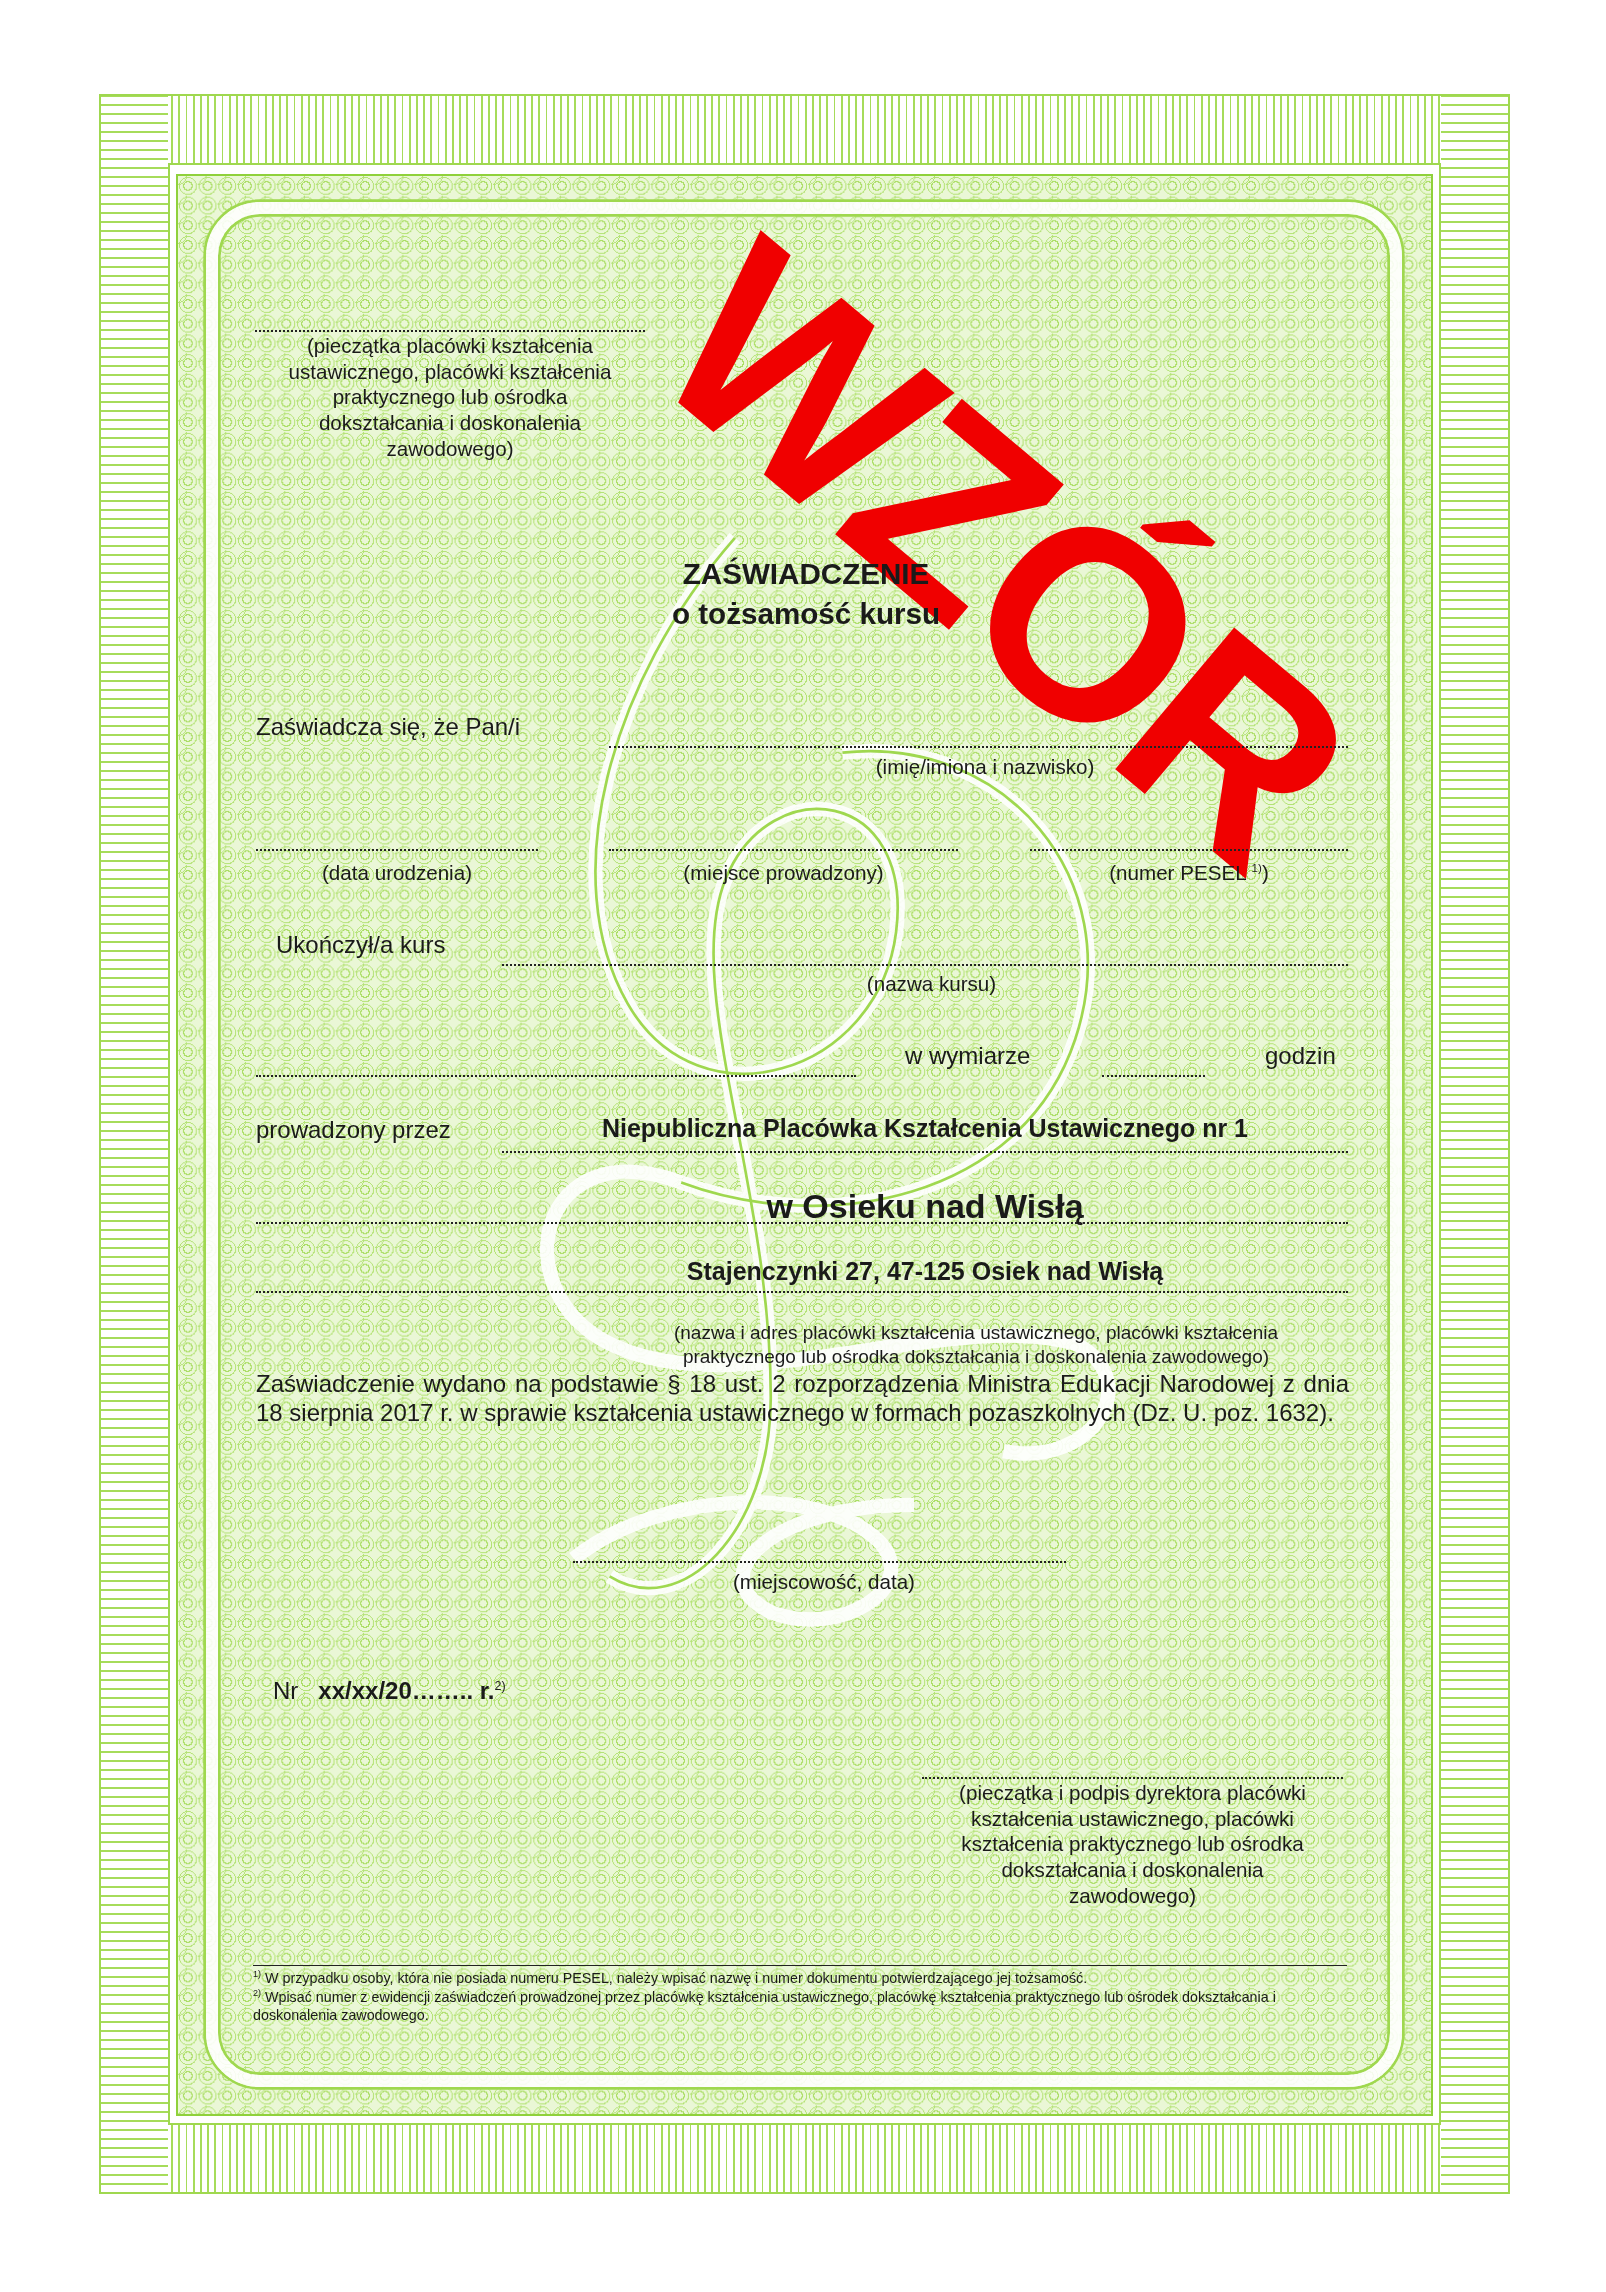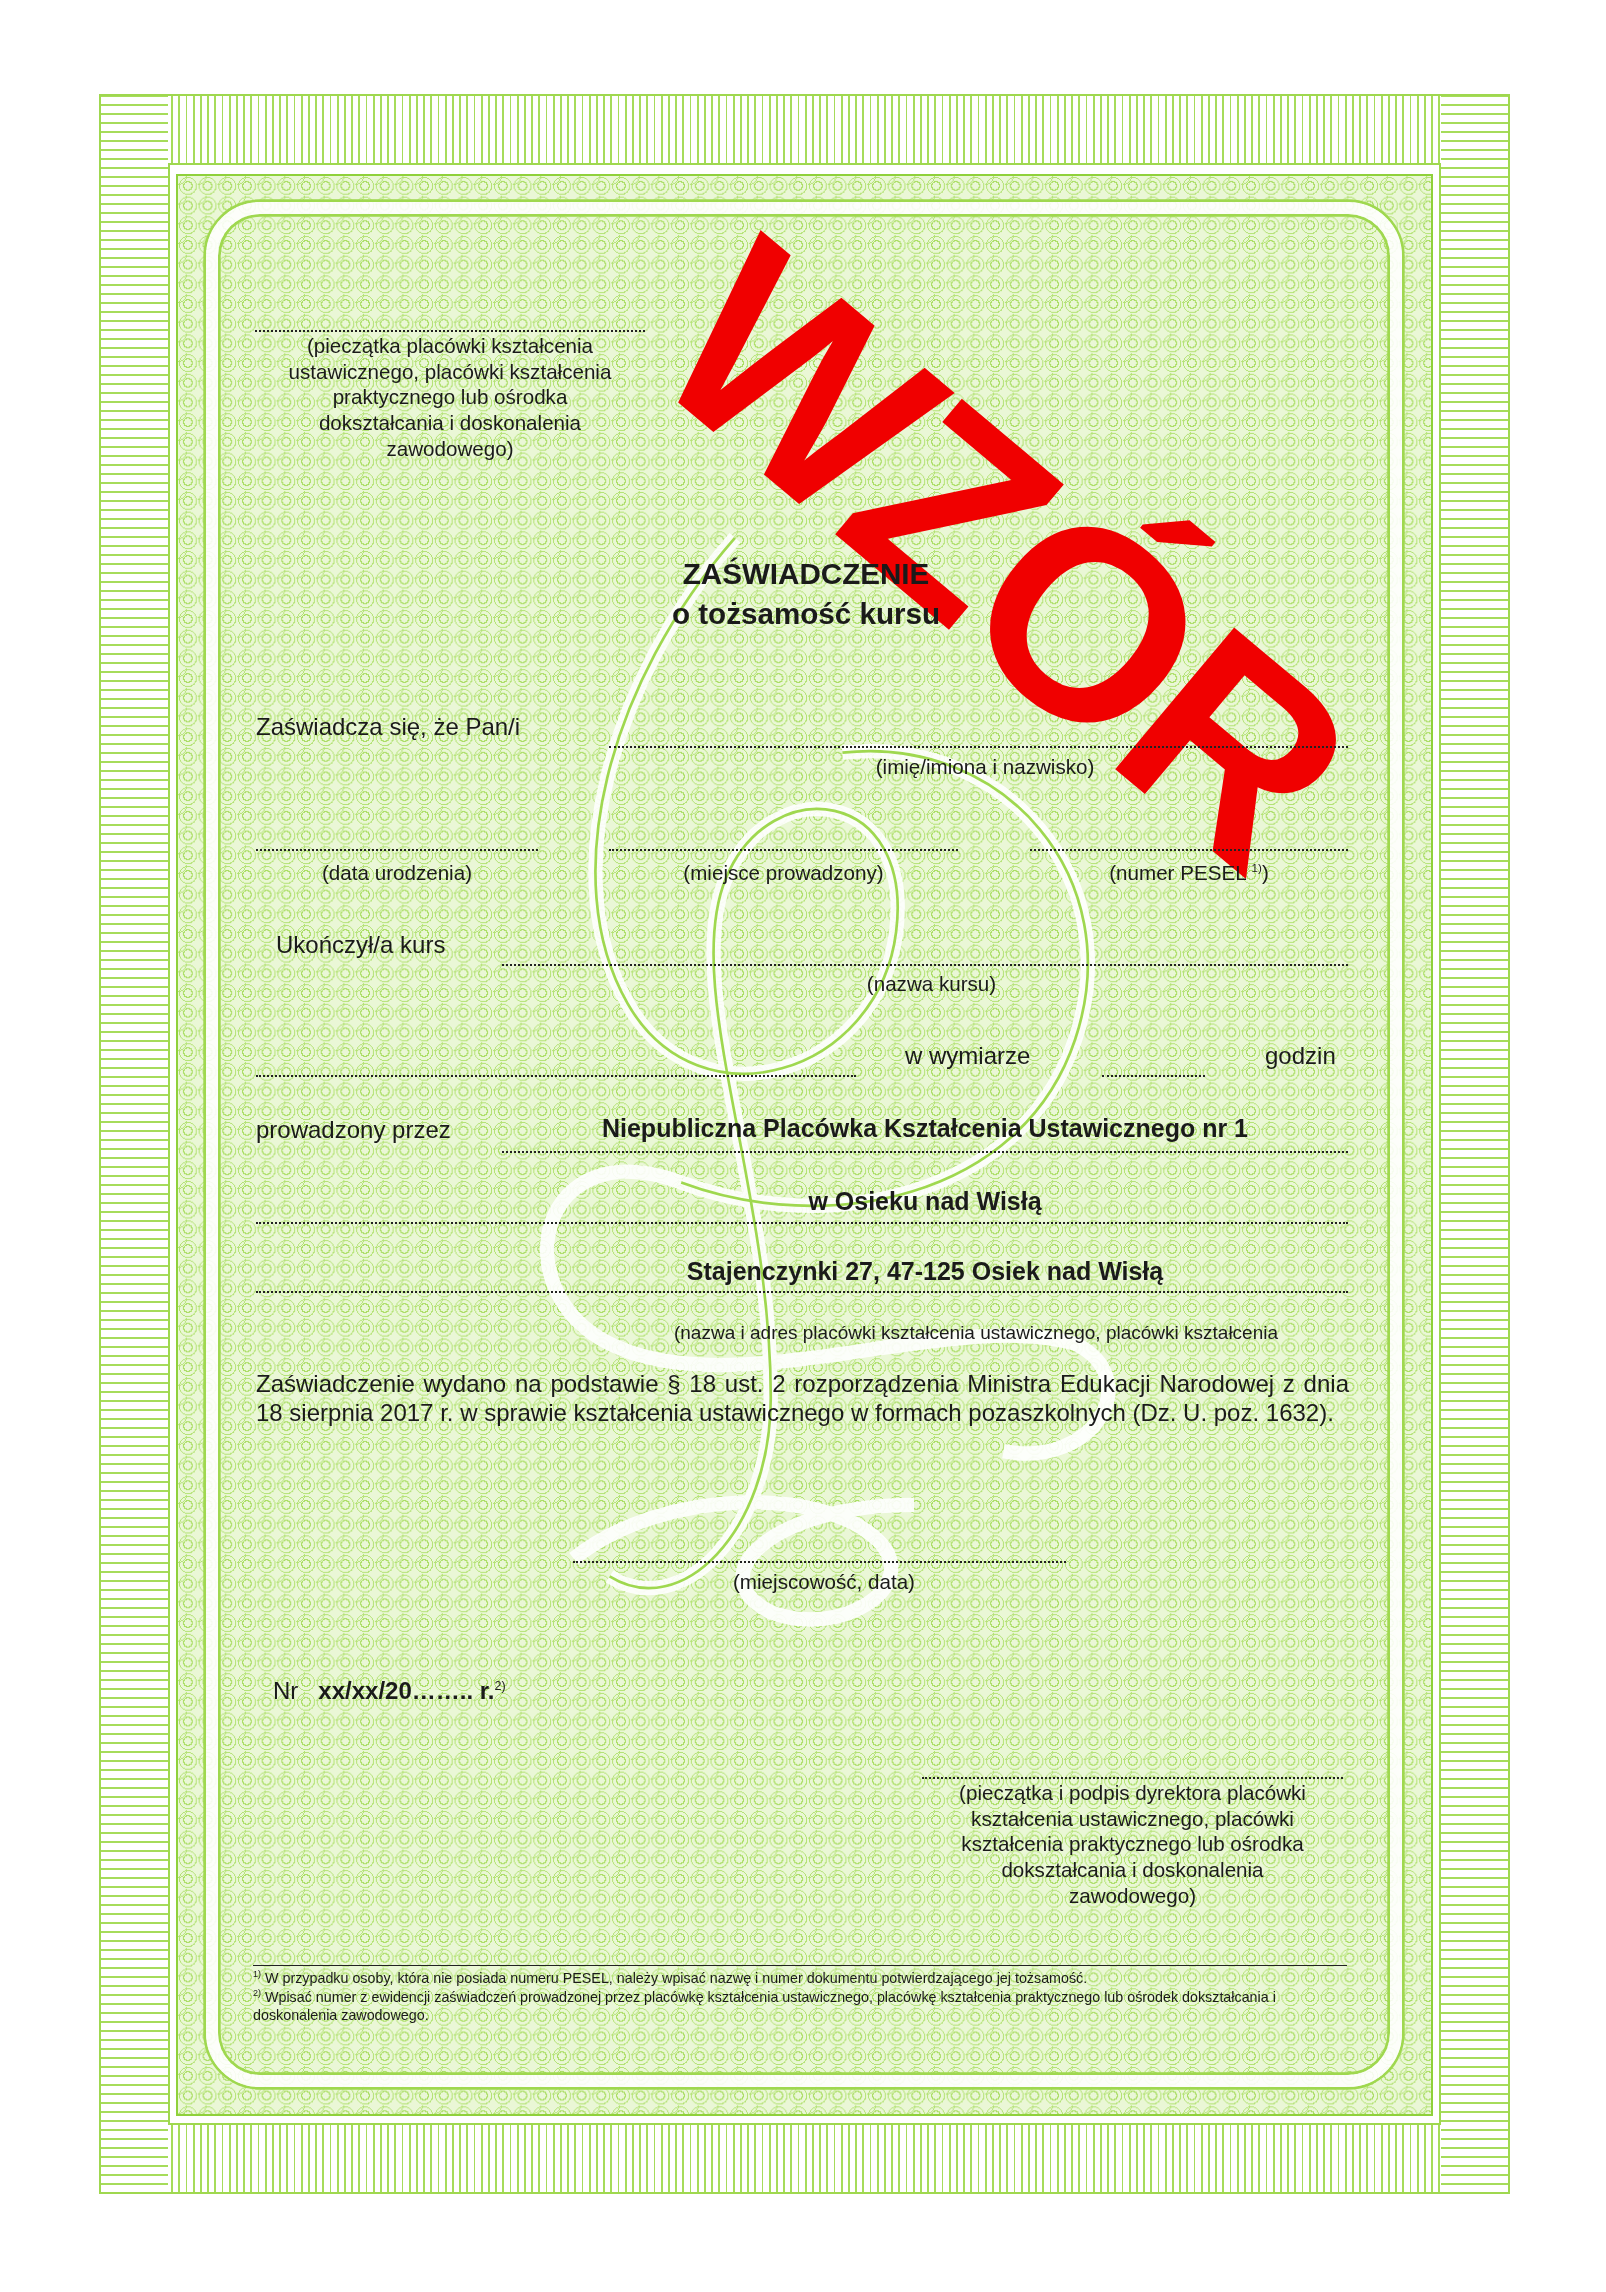--- a/index.html
+++ b/index.html
@@ -84,26 +84,27 @@
 <div class="abs dots" style="left:502px; top:964px; width:846px;"></div>
 <div class="abs small" style="left:788px; top:971px; width:287px;">(nazwa kursu)</div>
 <div class="abs dots" style="left:256px; top:1075px; width:600px;"></div>
 <div class="abs txt" style="left:905px; top:1042px;">w wymiarze</div>
 <div class="abs dots" style="left:1102px; top:1075px; width:103px;"></div>
 <div class="abs txt" style="left:1265px; top:1042px;">godzin</div>
 
 <div class="abs txt" style="left:256px; top:1116px;">prowadzony przez</div>
 <div class="abs bold center" style="left:502px; top:1114px; width:846px; font-size:25px;">Niepubliczna Placówka Kształcenia Ustawicznego nr 1</div>
 <div class="abs dots" style="left:502px; top:1151px; width:846px;"></div>
-<div class="abs bold center" style="left:502px; top:1187px; width:846px; font-size:25px;">w Osieku nad Wisłą</div>
+<div class="abs bold center" style="left:502px; top:1187px; width:846px; font-size:34px;">w Osieku nad Wisłą</div>
 <div class="abs dots" style="left:256px; top:1222px; width:1092px;"></div>
 <div class="abs bold center" style="left:502px; top:1257px; width:846px; font-size:25px;">Stajenczynki 27, 47-125 Osiek nad Wisłą</div>
 <div class="abs dots" style="left:256px; top:1291px; width:1092px;"></div>
 <div class="abs small" style="left:591px; top:1297px; width:770px; font-size:19px;margin-top:24px;">
   <div>(nazwa i adres placówki kształcenia ustawicznego, placówki kształcenia</div>
+  <div>praktycznego lub ośrodka dokształcania i doskonalenia zawodowego)</div>
 </div>
 
 <div class="abs txt" style="left:256px; top:1370px; width:1093px; text-align:justify;">Zaświadczenie wydano na podstawie § 18 ust. 2 rozporządzenia Ministra Edukacji Narodowej z dnia 18 sierpnia 2017 r. w sprawie kształcenia ustawicznego w formach pozaszkolnych  (Dz. U. poz. 1632).</div>
 
 <div class="abs dots" style="left:573px; top:1561px; width:493px;"></div>
 <div class="abs small" style="left:627px; top:1569px; width:394px;">(miejscowość, data)</div>
 
 <div class="abs txt" style="left:273px; top:1677px;">
   <span>Nr</span>&nbsp;&nbsp;
   <span class="bold">xx/xx/20…….. r.</span><sup style="font-size:12.5px;">2)</sup>

